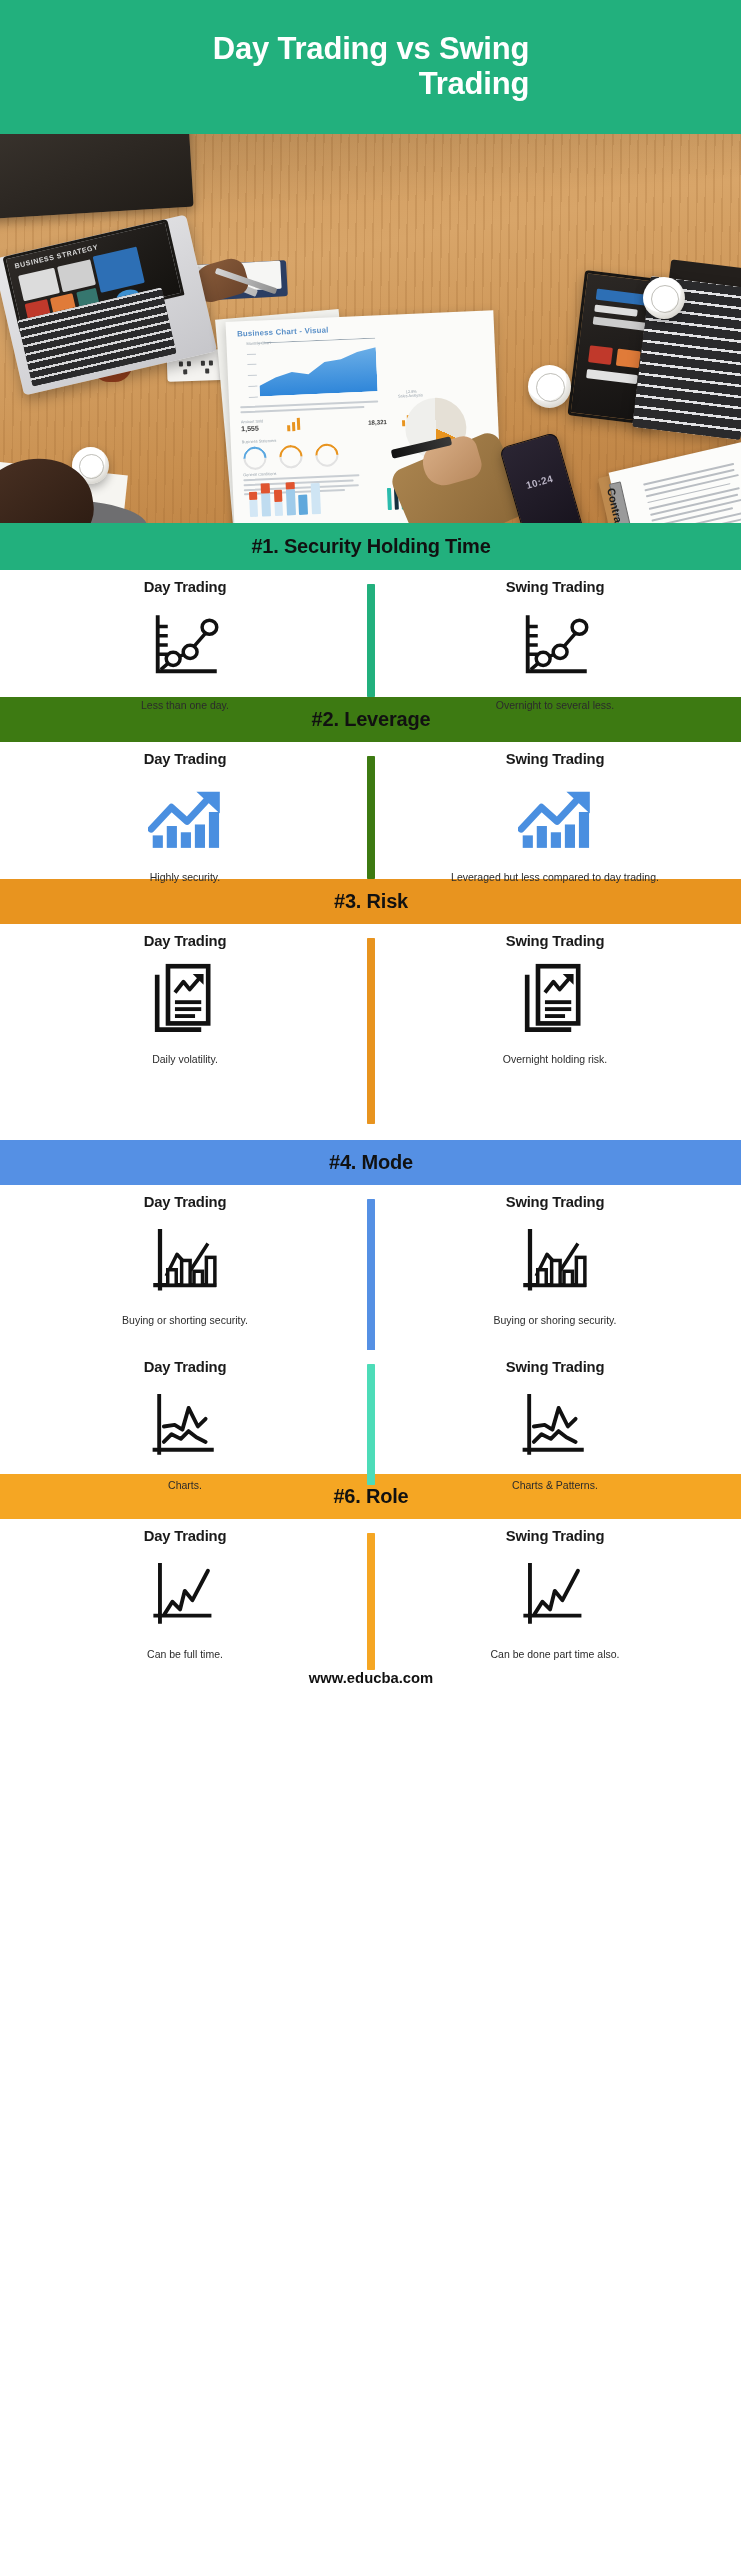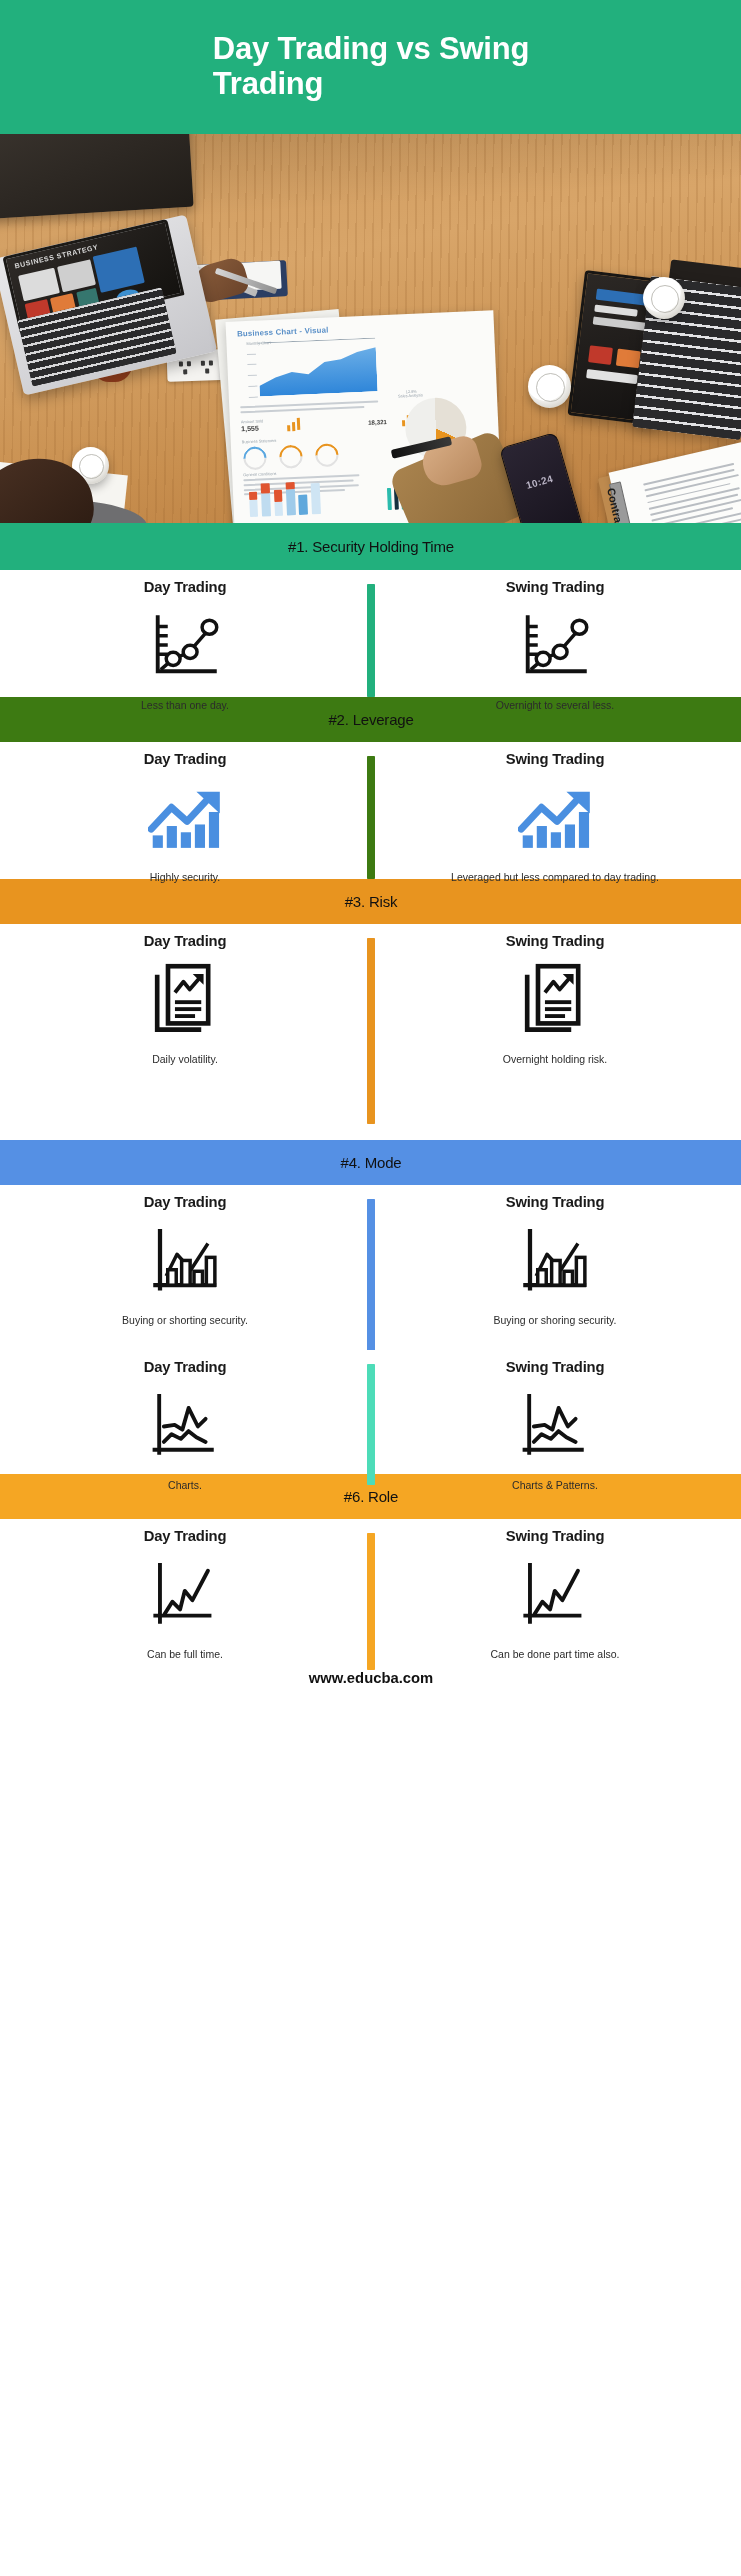--- a/index.html
+++ b/index.html
@@ -25,21 +25,21 @@
     display:flex;
     align-items:center;
     justify-content:center;
     padding:0 93px;
   }
   .title-text {
     color:#ffffff;
     font-size:31px;
     font-weight:bold;
     line-height:1.12;
-    text-align:left;
+    text-align:right;
     letter-spacing:-0.2px;
   }
 
   
   .hero-photo {
     position:relative;
     width:742px;
     height:389px;
     overflow:hidden;
     background:#C08A50;
@@ -286,21 +286,21 @@
     left:-47px; top:365px; width:194px; height:54px;
     background:#6E6E70; border-radius:50% 50% 0 0;
   }
 
   
   .sec-banner {
     width:742px;
     display:flex; align-items:center; justify-content:center;
   }
   .sec-banner-text {
-    color:#111111; font-size:15px; font-weight:normal; letter-spacing:-0.2px;
+    color:#111111; font-size:20px; font-weight:bold; letter-spacing:-0.2px;
   }
 
   
   .sec-body { position:relative; width:742px; background:#ffffff; }
   .divider {
     position:absolute; left:367px; top:14px; width:7.8px;
     border-radius:0.8px;
   }
   .cols { display:flex; }
   .col { width:370px; display:flex; flex-direction:column; align-items:center; }

